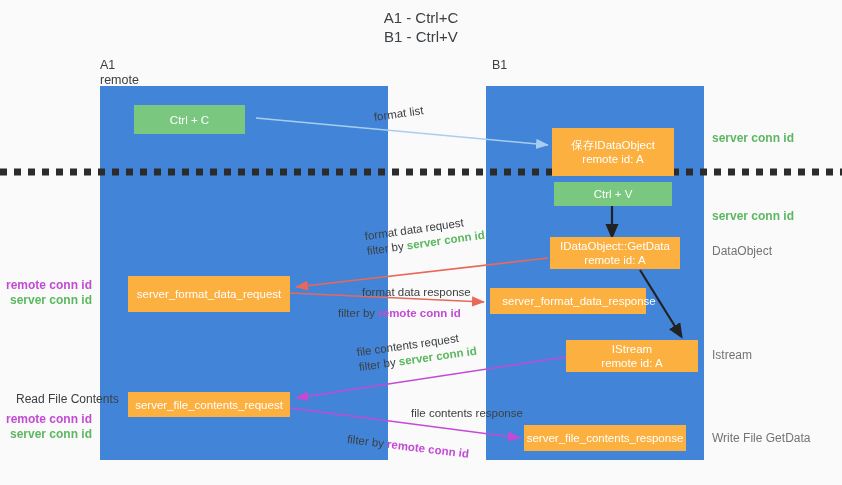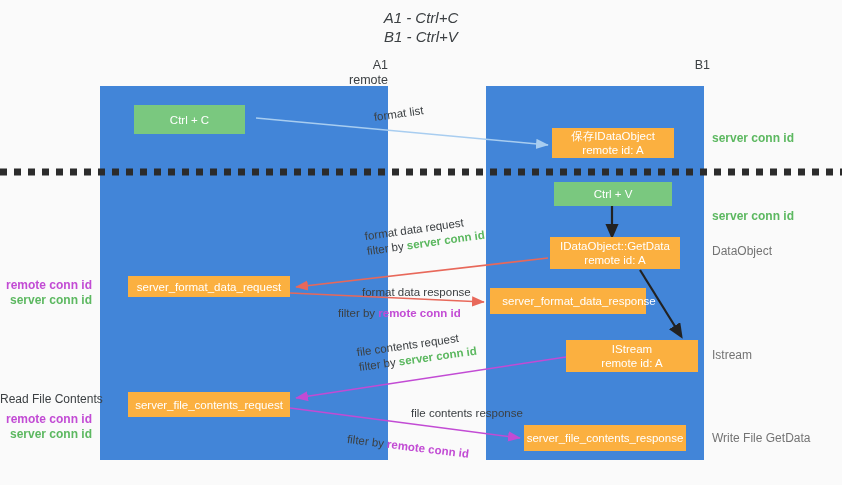--- a/index.html
+++ b/index.html
@@ -9,25 +9,25 @@
     font-family:"Liberation Sans","DejaVu Sans",sans-serif;
     position:relative;overflow:hidden;
     -webkit-font-smoothing:antialiased;
   }
   .stage{position:absolute;inset:0;}
   svg.wires{position:absolute;left:0;top:0;width:842px;height:485px;pointer-events:none;}
 
   
   .title{
     position:absolute;left:0;top:8px;width:842px;
-    text-align:center;color:#3c4043;font-size:15px;line-height:19px;font-style:italic;
+    text-align:center;color:#3c4043;font-size:15px;line-height:19px;
   }
 
   
-  .col-head{position:absolute;text-align:right;color:#3c4043;font-size:12.5px;line-height:15px;}
+  .col-head{position:absolute;text-align:left;color:#3c4043;font-size:12.5px;line-height:15px;}
   .col-head .nm{display:block;}
   .col-head .sub{display:block;}
 
   
   .lane{position:absolute;background:#4285d8;}
   #lane-a1{left:100px;top:86px;width:288px;height:374px;}
   #lane-b1{left:486px;top:86px;width:218px;height:374px;}
 
   
   .box{
@@ -111,29 +111,29 @@
   </svg>
 
   <svg class="divider" viewBox="0 0 842 8" preserveAspectRatio="none">
     <line x1="0" y1="4" x2="842" y2="4" stroke="#2b2b2b" stroke-width="7" stroke-dasharray="7 7"></line>
   </svg>
 
   <div class="box green" style="left:134px;top:105px;width:111px;height:29px;">
     <span>Ctrl + C</span>
   </div>
 
-  <div class="box orange" style="left:128px;top:276px;width:162px;height:21px;">
+  <div class="box orange" style="left:128px;top:276px;width:162px;height:36px;">
     <span>server_format_data_request</span>
   </div>
 
   <div class="box orange" style="left:128px;top:392px;width:162px;height:25px;">
     <span>server_file_contents_request</span>
   </div>
 
-  <div class="box orange" style="left:552px;top:128px;width:122px;height:30px;">
+  <div class="box orange" style="left:552px;top:128px;width:122px;height:48px;">
     <span>保存IDataObject</span>
     <span class="l2">remote id: A</span>
   </div>
 
   <div class="box green" style="left:554px;top:182px;width:118px;height:24px;">
     <span>Ctrl + V</span>
   </div>
 
   <div class="box orange" style="left:550px;top:237px;width:130px;height:32px;">
     <span>IDataObject::GetData</span>
@@ -189,21 +189,21 @@
   <div class="label green" style="left:712px;top:209px;">server conn id</div>
   <div class="label" style="left:712px;top:244px;">DataObject</div>
   <div class="label" style="left:712px;top:348px;">Istream</div>
   <div class="label" style="left:712px;top:431px;">Write File GetData</div>
 
   <div class="lbl-stack" style="left:0px;top:278px;width:92px;">
     <span class="p">remote conn id</span>
     <span class="g">server conn id</span>
   </div>
 
-  <div class="lbl-stack" style="left:0px;top:392px;width:92px;">
+  <div class="lbl-stack" style="left:0px;top:392px;width:92px;padding-left:16px;">
     <span class="k">Read File Contents</span>
   </div>
   <div class="lbl-stack" style="left:0px;top:412px;width:92px;">
     <span class="p">remote conn id</span>
     <span class="g">server conn id</span>
   </div>
 
 </div>
 
 </body></html>

